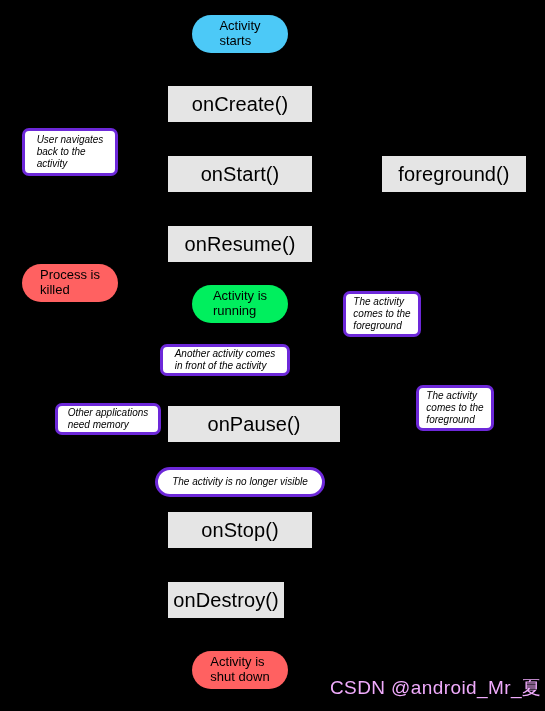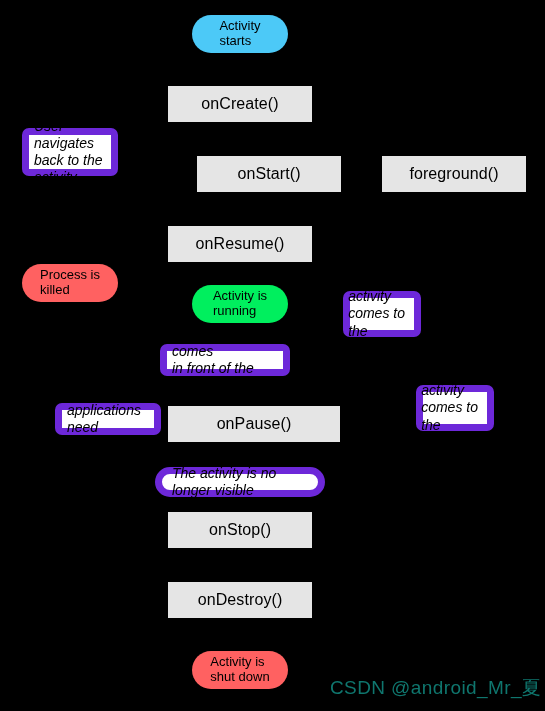--- a/index.html
+++ b/index.html
@@ -23,72 +23,72 @@
     align-items: center;
     justify-content: center;
     text-align: left;
     line-height: 1.15;
     white-space: pre-line;
   }
   
   .callback {
     background: #e5e5e5;
     color: #000000;
-    font-size: 16px;
+    font-size: 20px;
     letter-spacing: .1px;
   }
   
   .pill {
     border-radius: 999px;
     color: #000000;
     font-size: 13px;
   }
   .pill-start  { background: #4cc9f7; }
   .pill-run    { background: #00ef5e; }
   .pill-killed { background: #ff6161; margin-top: 40px; }
   .pill-shut   { background: #ff6161; }
   
   .note {
     background: #ffffff;
     color: #000000;
-    border: 7px solid #6d28d9;
+    border: 3px solid #6d28d9;
     border-radius: 7px;
-    font-size: 14px;
+    font-size: 10px;
     font-style: italic;
     padding: 3px 5px;
     line-height: 1.22;
   }
   .note-pill {
     border-radius: 999px;
     padding: 2px 10px;
   }
   
   .watermark {
     position: absolute;
-    color: #0f766e;
+    color: #f0abfc;
     font-size: 19px;
     letter-spacing: .4px;
     white-space: nowrap;
   }
 </style>
 </head>
 <body>
 
 <div id="canvas">
 
   <div class="node pill pill-start" style="left:192px; top:15px; width:96px; height:38px;">Activity
 starts</div>
 
   <div class="node callback" style="left:168px; top:86px; width:144px; height:36px;">onCreate()</div>
 
   <div class="node note" style="left:22px; top:128px; width:96px; height:48px;">User navigates
 back to the
 activity</div>
 
-  <div class="node callback" style="left:168px; top:156px; width:144px; height:36px;margin-left:29px;">onStart()</div>
+  <div class="node callback" style="left:168px; top:156px; width:144px; height:36px;">onStart()</div>
 
   <div class="node callback" style="left:382px; top:156px; width:144px; height:36px;">foreground()</div>
 
   <div class="node pill pill-killed" style="left:22px; top:224px; width:96px; height:38px;">Process is
 killed</div>
 
   <div class="node callback" style="left:168px; top:226px; width:144px; height:36px;">onResume()</div>
 
   <div class="node pill pill-run" style="left:192px; top:285px; width:96px; height:38px;">Activity is
 running</div>
@@ -106,20 +106,20 @@
 
   <div class="node note" style="left:16px; top:403px; width:106px; height:32px;margin-left:39px;">Other applications
 need memory</div>
 
   <div class="node callback" style="left:168px; top:406px; width:172px; height:36px;">onPause()</div>
 
   <div class="node note note-pill" style="left:155px; top:467px; width:170px; height:30px;">The activity is no longer visible</div>
 
   <div class="node callback" style="left:168px; top:512px; width:144px; height:36px;">onStop()</div>
 
-  <div class="node callback" style="left:168px; top:582px; width:144px; height:36px;">onDestroy()</div>
+  <div class="node callback" style="left:168px; top:582px; width:116px; height:36px;">onDestroy()</div>
 
   <div class="node pill pill-shut" style="left:192px; top:651px; width:96px; height:38px;">Activity is
 shut down</div>
 
   <div class="watermark" style="left:330px; top:675px;">CSDN @android_Mr_夏</div>
 
 </div>
 
 </body></html>

